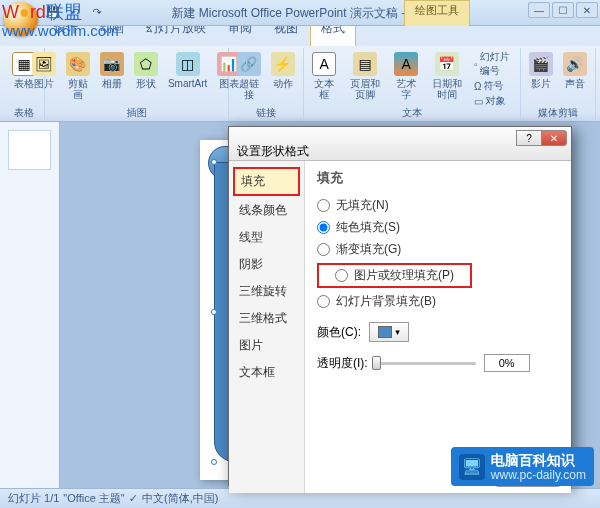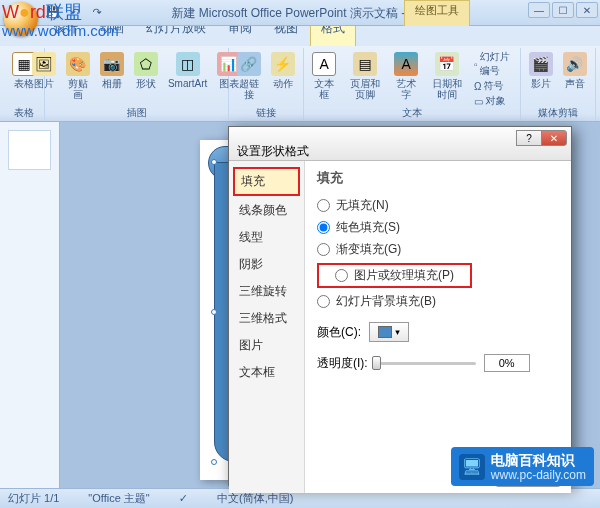--- a/index.html
+++ b/index.html
@@ -11,21 +11,21 @@
 .qat{display:flex;gap:4px;margin-left:44px}
 .qat-btn{width:18px;height:18px;border-radius:2px;display:flex;align-items:center;justify-content:center;font-size:11px;color:#3a5a85}
 .title-text{position:absolute;left:50%;transform:translateX(-50%);font-size:12px;color:#3a5a85;top:5px}
 .contextual-tab{position:absolute;right:130px;top:0;height:26px;background:#f5e6a8;border:1px solid #d4c06a;border-bottom:none;padding:2px 10px;font-size:11px;color:#6a5a1e}
 .win-controls{position:absolute;right:2px;top:2px;display:flex;gap:2px}
 .win-controls span{width:22px;height:16px;background:#d5e3f3;border:1px solid #9bb8d9;border-radius:2px;font-size:10px;display:flex;align-items:center;justify-content:center;color:#3a5a85}
 
 
 .menu-tabs{height:20px;background:#dbe9f9;display:flex;align-items:flex-end;padding-left:44px;gap:2px;font-size:12px}
 .menu-tab{padding:9px 10px;color:#3a5a85;cursor:pointer}
-.menu-tab.context{background:#fef9c3;border:1px solid #d4c06a;border-bottom:none;border-radius:3px 3px 0 0}
+.menu-tab.context{background:#ffffff;border:1px solid #d4c06a;border-bottom:none;border-radius:3px 3px 0 0}
 
 
 .ribbon{height:76px;background:linear-gradient(#e9f1fb,#d8e6f7 90%,#c9daf0);border-bottom:1px solid #9bb8d9;display:flex;padding:2px 4px 0}
 .ribbon-group{border-right:1px solid #c3d6ed;padding:2px 6px;display:flex;flex-direction:column;align-items:center;position:relative}
 .ribbon-group-label{font-size:10px;color:#3a5a85;text-align:center;position:absolute;bottom:1px;left:0;right:0}
 .ribbon-items{display:flex;gap:6px;height:60px;align-items:flex-start}
 .ribbon-btn{display:flex;flex-direction:column;align-items:center;gap:2px;padding:2px;cursor:pointer}
 .ribbon-icon{width:24px;height:24px;border-radius:3px;display:flex;align-items:center;justify-content:center;font-size:14px}
 .ribbon-btn-label{font-size:10px;color:#3a5a85;text-align:center;line-height:11px}
 .small-stack{display:flex;flex-direction:column;gap:1px;font-size:10px;color:#3a5a85}
@@ -60,21 +60,21 @@
 .field-row{display:flex;align-items:center;gap:8px;font-size:12px;margin:12px 0}
 .color-btn{width:40px;height:20px;border:1px solid #9a9a9a;background:linear-gradient(#fff,#e8e8e8);display:flex;align-items:center;justify-content:center;gap:3px}
 .color-swatch{width:14px;height:12px;background:#4a89c4;border:1px solid #666}
 .slider-track{width:100px;height:3px;background:#c8c8c8;position:relative;border-radius:2px}
 .slider-thumb{width:9px;height:14px;background:linear-gradient(#fff,#d0d0d0);border:1px solid #7a7a7a;border-radius:2px;position:absolute;left:-4px;top:-6px}
 .spin{width:46px;height:18px;border:1px solid #9a9a9a;display:flex;align-items:center;justify-content:center;font-size:11px;background:#fff}
 .dlg-footer{position:absolute;bottom:6px;right:10px}
 .dlg-close-btn{padding:3px 20px;font-size:12px;background:linear-gradient(#fdfdfd,#e4e4e4);border:1px solid #9a9a9a;border-radius:3px;cursor:pointer}
 
 
-.statusbar{position:absolute;bottom:0;left:0;right:0;height:20px;background:linear-gradient(#dbe9f9,#c5daf1);border-top:1px solid #9bb8d9;display:flex;align-items:center;font-size:11px;color:#3a5a85;padding:0 8px;gap:29px}
+.statusbar{position:absolute;bottom:0;left:0;right:0;height:20px;background:linear-gradient(#dbe9f9,#c5daf1);border-top:1px solid #9bb8d9;display:flex;align-items:center;font-size:11px;color:#3a5a85;padding:0 8px;gap:4px}
 
 
 .wm1{position:absolute;left:2px;top:0;z-index:30;font-size:18px;font-weight:normal}
 .wm1 .a{color:#e02020}.wm1 .b{color:#1e6ad4}
 .wm1-url{font-size:15px;color:#1e6ad4;display:block;margin-top:-2px}
 .wm2{position:absolute;right:6px;bottom:22px;z-index:30;display:flex;align-items:center;gap:6px;background:#1e7ad4;padding:4px 8px;border-radius:4px}
 .wm2-icon{width:26px;height:26px;background:#0d5aa8;border-radius:4px;display:flex;align-items:center;justify-content:center;color:#7fd4ff;font-size:16px}
 .wm2-text{color:#fff;font-size:14px;font-weight:bold}
 .wm2-url{color:#cfe8ff;font-size:12px;display:block;margin-top:-2px}
 </style>

